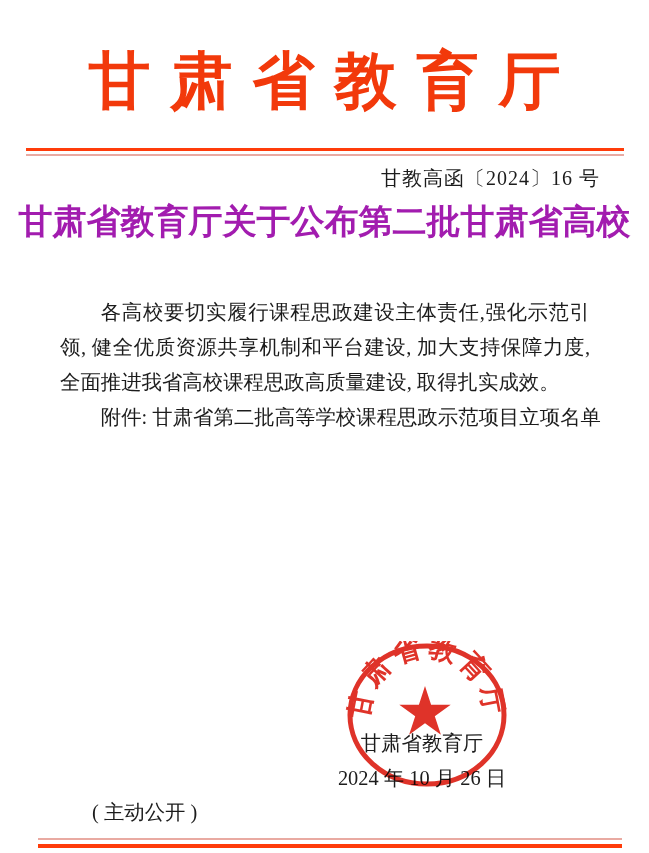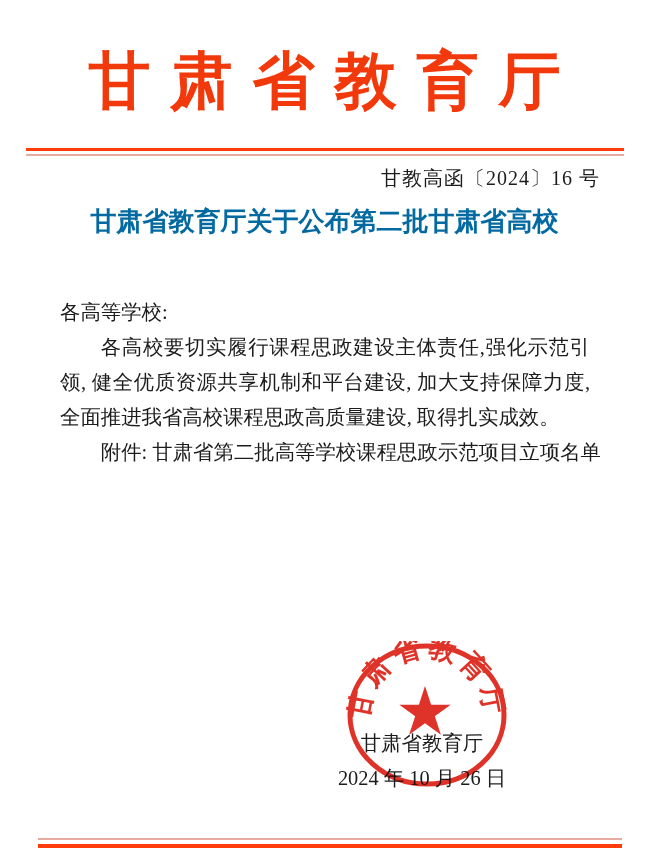--- a/index.html
+++ b/index.html
@@ -22,22 +22,22 @@
   }
   .rule-top-thick{position:absolute;top:133px;left:26px;right:25px;height:3px;background:#ff3c0a;}
   .rule-top-thin{position:absolute;top:139px;left:26px;right:25px;height:2px;background:#e9aaa2;}
   .doc-number{
     position:absolute;top:150px;right:49px;
     font-size:20px;letter-spacing:1px;text-align:right;
   }
   .doc-title{
     position:absolute;top:190px;left:0;right:0;
     text-align:center;
-    font-size:26px;font-weight:700;line-height:34px;
-    color:#0369a1;
+    font-size:34px;font-weight:700;line-height:34px;
+    color:#a21caf;
   }
   .body-block{
     position:absolute;top:280px;left:60px;width:530px;
     font-size:20.4px;line-height:35px;
     text-align:justify;text-justify:inter-ideograph;
   }
   .body-block p{margin:0;}
   .para{text-indent:2em;}
   .attachment-line{text-indent:2em;white-space:nowrap;}
   .signature-block{
@@ -71,39 +71,39 @@
   <div class="rule-top-thick"></div>
   <div class="rule-top-thin"></div>
 
   <div class="doc-number">甘教高函〔2024〕16 号</div>
 
   <div class="doc-title">
     <div>甘肃省教育厅关于公布第二批甘肃省高校</div>
   </div>
 
   <div class="body-block">
-    <p class="salutation">各高等学校:</p>
     <p class="para">各高校要切实履行课程思政建设主体责任,强化示范引领, 健全优质资源共享机制和平台建设, 加大支持保障力度,全面推进我省高校课程思政高质量建设, 取得扎实成效。</p>
     <p class="attachment-line">附件: 甘肃省第二批高等学校课程思政示范项目立项名单</p>
   </div>
 
   <div class="signature-block">
     <div>甘肃省教育厅</div>
     <div>2024 年 10 月 26 日</div>
   </div>
 
   <svg class="seal" viewBox="0 0 166 150" xmlns="http://www.w3.org/2000/svg">
     <ellipse cx="83" cy="74" rx="77" ry="69" fill="none" stroke="#dd2318" stroke-width="5"></ellipse>
     <path d="M81,45 L87.1,63.7 L106.7,63.7 L90.8,75.2 L96.9,93.8 L81,82.3 L65.1,93.8 L71.2,75.2 L55.3,63.7 L74.9,63.7 Z" fill="#dd2318"></path>
     <defs>
       <path id="sealArc" d="M 28.5,93.7 A 58,58 0 1 1 137.5,93.7" fill="none"></path>
     </defs>
     <text font-size="27" fill="#dd2318" letter-spacing="5">
       <textPath href="#sealArc" startOffset="50%" text-anchor="middle">甘肃省教育厅</textPath>
     </text>
   </svg>
 
+  <div class="footer-note">( 主动公开 )</div>
 
   <div class="rule-bottom-thin"></div>
   <div class="rule-bottom-thick"></div>
   <div class="page-edge"></div>
 
 </div>
 
 </body></html>

